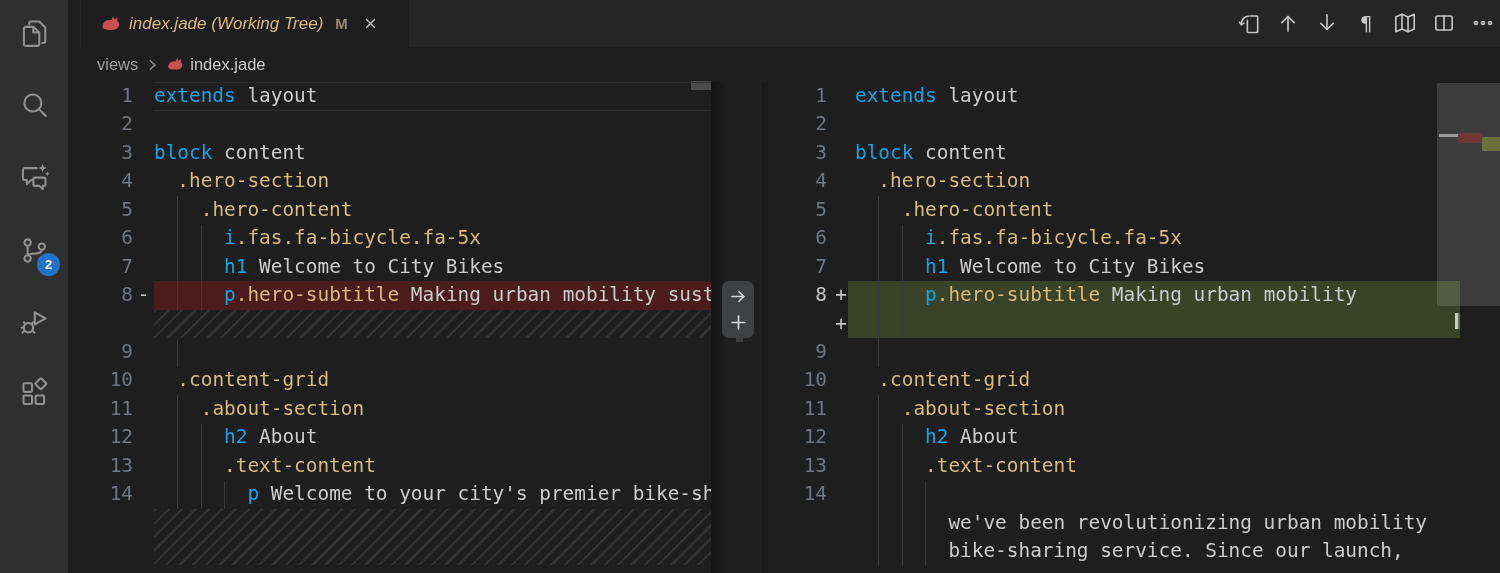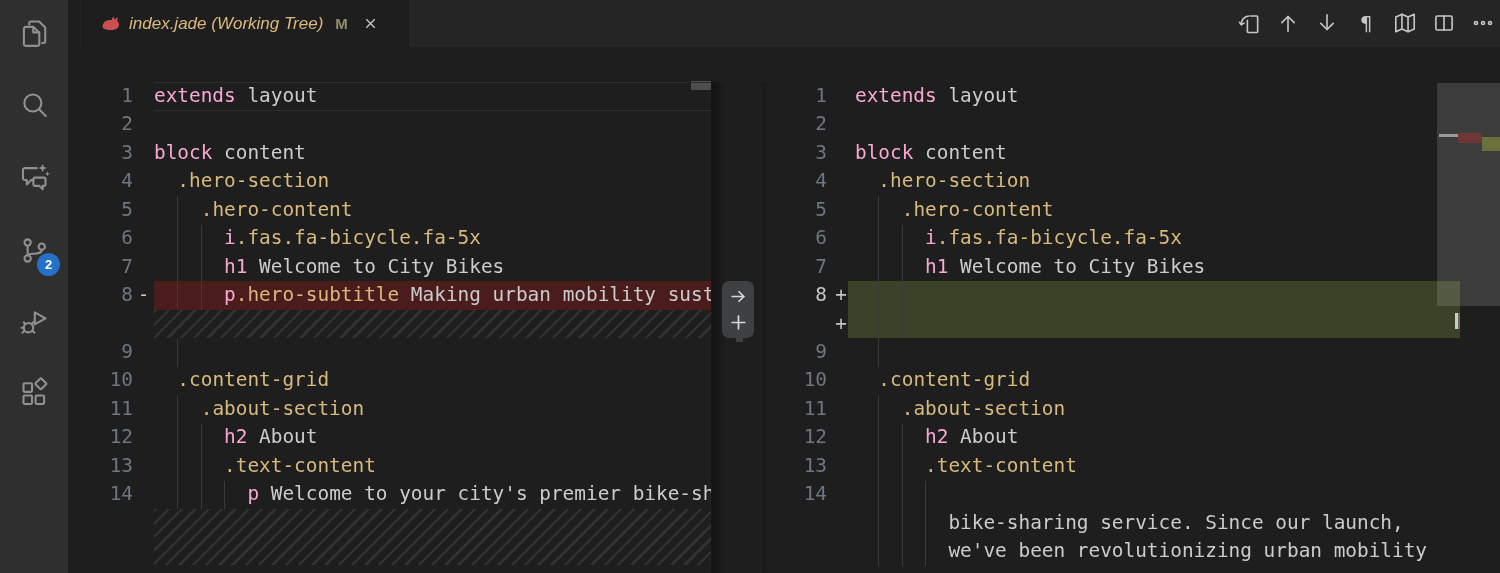--- a/index.html
+++ b/index.html
@@ -35,21 +35,21 @@
   .code-row{position:relative;display:flex;height:28.45px;line-height:28.45px;
             font-family:"DejaVu Sans Mono","Liberation Mono",monospace;font-size:19.4px;}
   .ln{flex:none;text-align:right;color:#6e7681;position:relative;z-index:3;}
   #editor-left .ln{width:64px;}
   #editor-right .ln{width:65px;}
   .ln.nb{color:#c6c6c6;}
   .sign{flex:none;text-align:center;color:#c5c5c5;position:relative;z-index:3;}
   #editor-left .sign{width:21px;}
   #editor-right .sign{width:28px;}
   pre.code{margin:0;white-space:pre;position:relative;z-index:3;font:inherit;}
-  .tk-kw{color:#f9a8d4;}
+  .tk-kw{color:#0ea5e9;}
   .tk-cls{color:#d7ba7d;}
   .tk-pl{color:#cccccc;}
   .tk-hl{color:#d8e2bb;background:#55642a;}
   .rowbg{position:absolute;top:0;bottom:0;z-index:0;}
   #editor-left .rowbg{left:85px;right:0;}
   #editor-right .rowbg{left:86px;width:612px;}
   .bg-del .rowbg{background:#4b1c1c;}
   .bg-add .rowbg{background:#3a4227;}
   .cur-line{position:absolute;left:85px;right:0;top:0;height:27px;border-top:1px solid #2d2d2d;border-bottom:1px solid #2d2d2d;z-index:1;}
   .hatch-row{margin-left:85px;background:repeating-linear-gradient(135deg,#323232 0 2.4px,rgba(0,0,0,0) 2.4px 9.4px);}
@@ -177,20 +177,34 @@
       <div class="tb-item">
         <svg width="26" height="26" viewBox="0 0 24 24" fill="#c6c6c6" stroke="none">
           <circle cx="5.5" cy="12" r="1.4"></circle>
             <circle cx="12" cy="12" r="1.4"></circle>
             <circle cx="18.5" cy="12" r="1.4"></circle>
         </svg>
       </div>
     </div>
   </div>
 
+  <div id="breadcrumbs">
+    <span>views</span>
+    <span class="bc-sep">
+      <svg width="16" height="16" viewBox="0 0 16 16">
+          <path d="M6 3.5 L11 8 L6 12.5" stroke="#8f8f8f" stroke-width="1.5" fill="none"></path>
+        </svg>
+    </span>
+    <span class="bc-icon">
+      <svg width="17" height="17" viewBox="0 0 20 20">
+        <path fill="#c85050" d="M2.6 12.8 C2.6 8.6 5.8 6.2 9.6 6.1 l1.9 0 L13.2 2.2 l1.5 3.3 2.9 -2.4 -0.3 3.8 c1.1 0.9 1.7 2.2 1.7 3.7 0 3.6 -3 5.3 -6.8 5.3 h-3.4 c-3.7 0 -6.2 -1.3 -6.2 -3.1 z"></path>
+      </svg>
+    </span>
+    <span class="bc-file">index.jade</span>
+  </div>
 
   <div class="editor" id="editor-left">
     <div id="left-rows">
         <div class="code-row">
           <div class="cur-line"></div>
           <span class="ln">1</span>
           <span class="sign"></span>
           <pre class="code"><span class="tk-kw">extends</span><span class="tk-pl"> layout</span></pre>
         </div>
         <div class="code-row">
@@ -304,20 +318,21 @@
         </div>
         <div class="code-row">
           <span class="ln">7</span>
           <span class="sign"></span>
           <pre class="code"><span class="tk-pl">      </span><span class="tk-kw">h1</span><span class="tk-pl"> Welcome to City Bikes</span></pre>
         </div>
         <div class="code-row bg-add">
           <div class="rowbg"></div>
           <span class="ln nb">8</span>
           <span class="sign">+</span>
+          <pre class="code"><span class="tk-pl">      </span><span class="tk-kw">p</span><span class="tk-cls">.hero-subtitle</span><span class="tk-pl"> Making urban mobility</span></pre>
         </div>
         <div class="code-row bg-add">
           <div class="rowbg"></div>
           <span class="ln"></span>
           <span class="sign">+</span>
         </div>
         <div class="code-row">
           <span class="ln">9</span>
           <span class="sign"></span>
           <pre class="code"></pre>
@@ -342,26 +357,26 @@
           <span class="sign"></span>
           <pre class="code"><span class="tk-pl">      </span><span class="tk-cls">.text-content</span></pre>
         </div>
         <div class="code-row">
           <span class="ln">14</span>
           <span class="sign"></span>
         </div>
         <div class="code-row">
           <span class="ln"></span>
           <span class="sign"></span>
+          <pre class="code"><span class="tk-pl">        </span><span class="tk-pl">we've been revolutionizing urban mobility</span></pre>
+        </div>
+        <div class="code-row">
+          <span class="ln"></span>
+          <span class="sign"></span>
           <pre class="code"><span class="tk-pl">        </span><span class="tk-pl">bike-sharing service. Since our launch,</span></pre>
-        </div>
-        <div class="code-row">
-          <span class="ln"></span>
-          <span class="sign"></span>
-          <pre class="code"><span class="tk-pl">        </span><span class="tk-pl">we've been revolutionizing urban mobility</span></pre>
         </div>
       </div>
     <div class="guide" style="left:116.4px;top:114.3px;height:170.7px"></div>
     <div class="guide" style="left:116.4px;top:313.4px;height:170.7px"></div>
     <div class="guide" style="left:139.8px;top:142.7px;height:113.8px"></div>
     <div class="guide" style="left:139.8px;top:341.9px;height:142.3px"></div>
     <div class="guide" style="left:163.2px;top:398.8px;height:85.4px"></div>
   </div>
 
   <div id="sash-shadow"></div>

